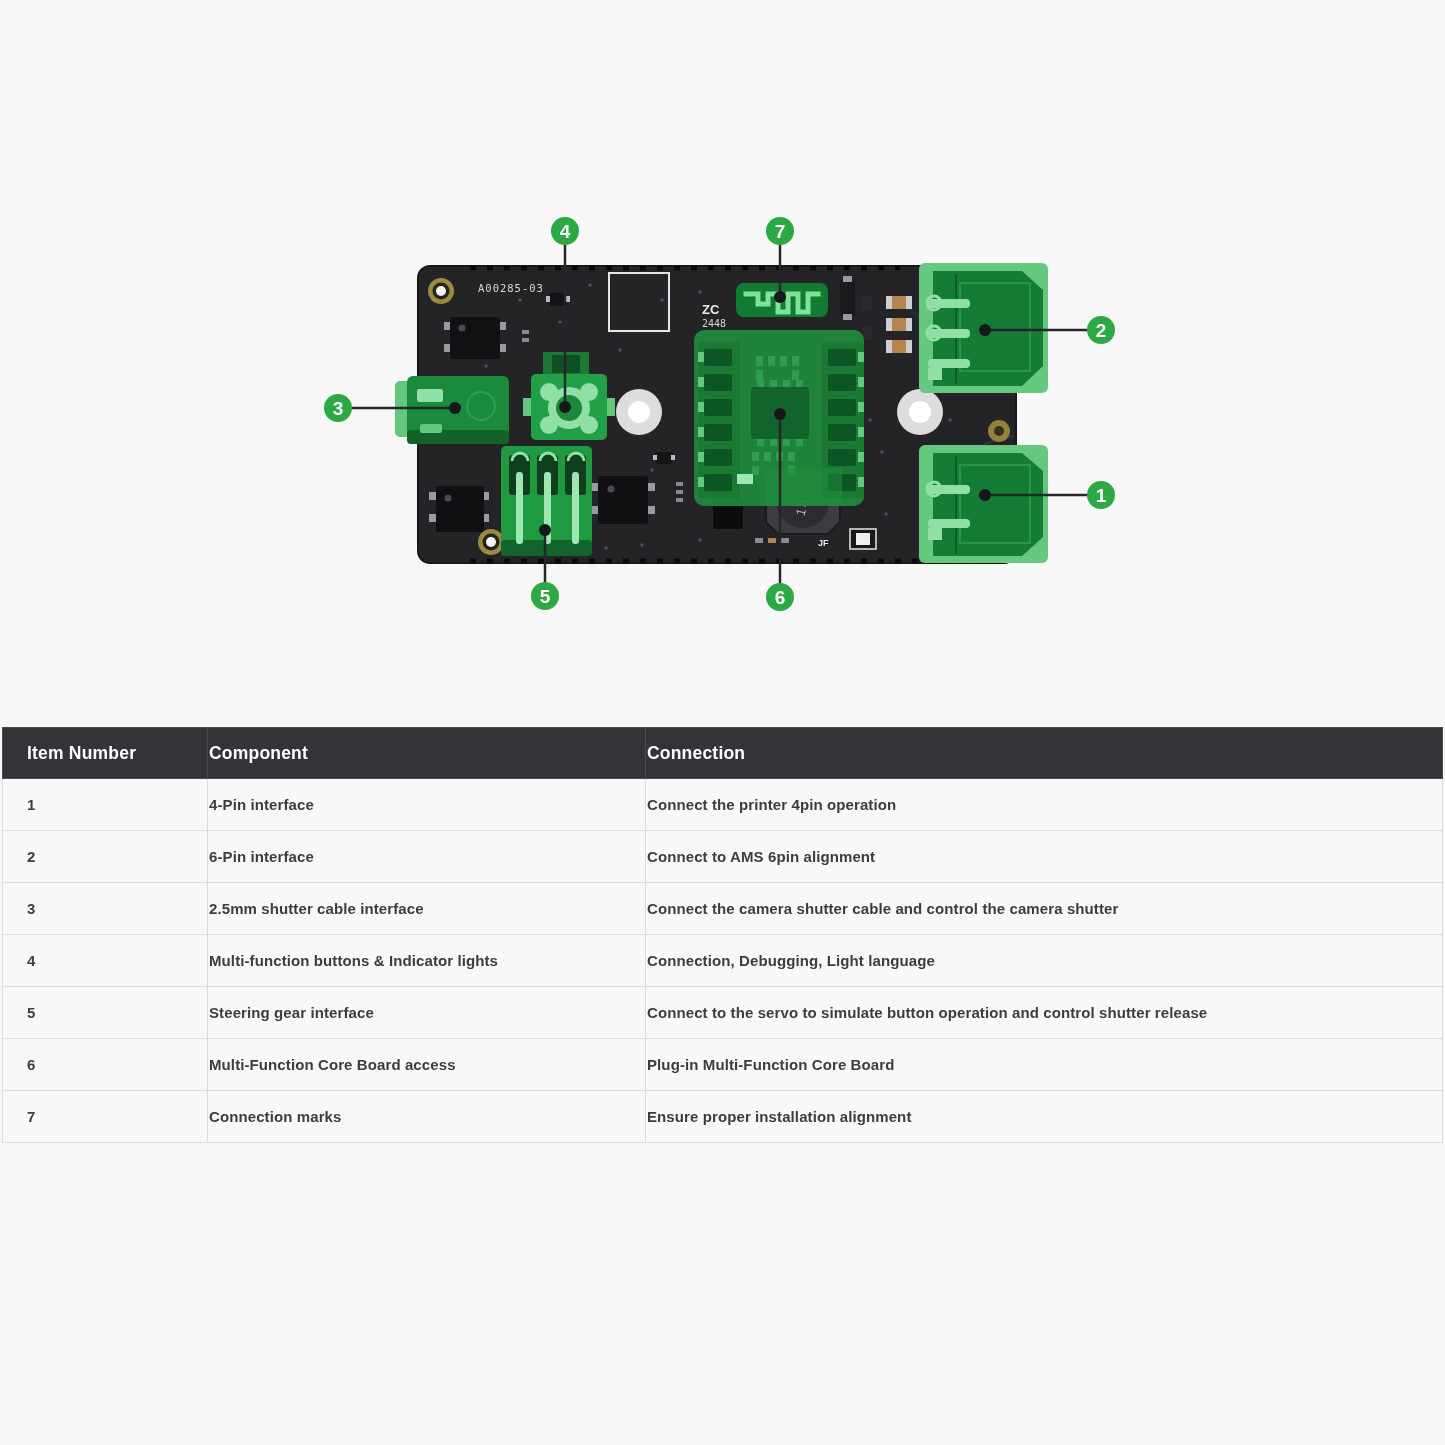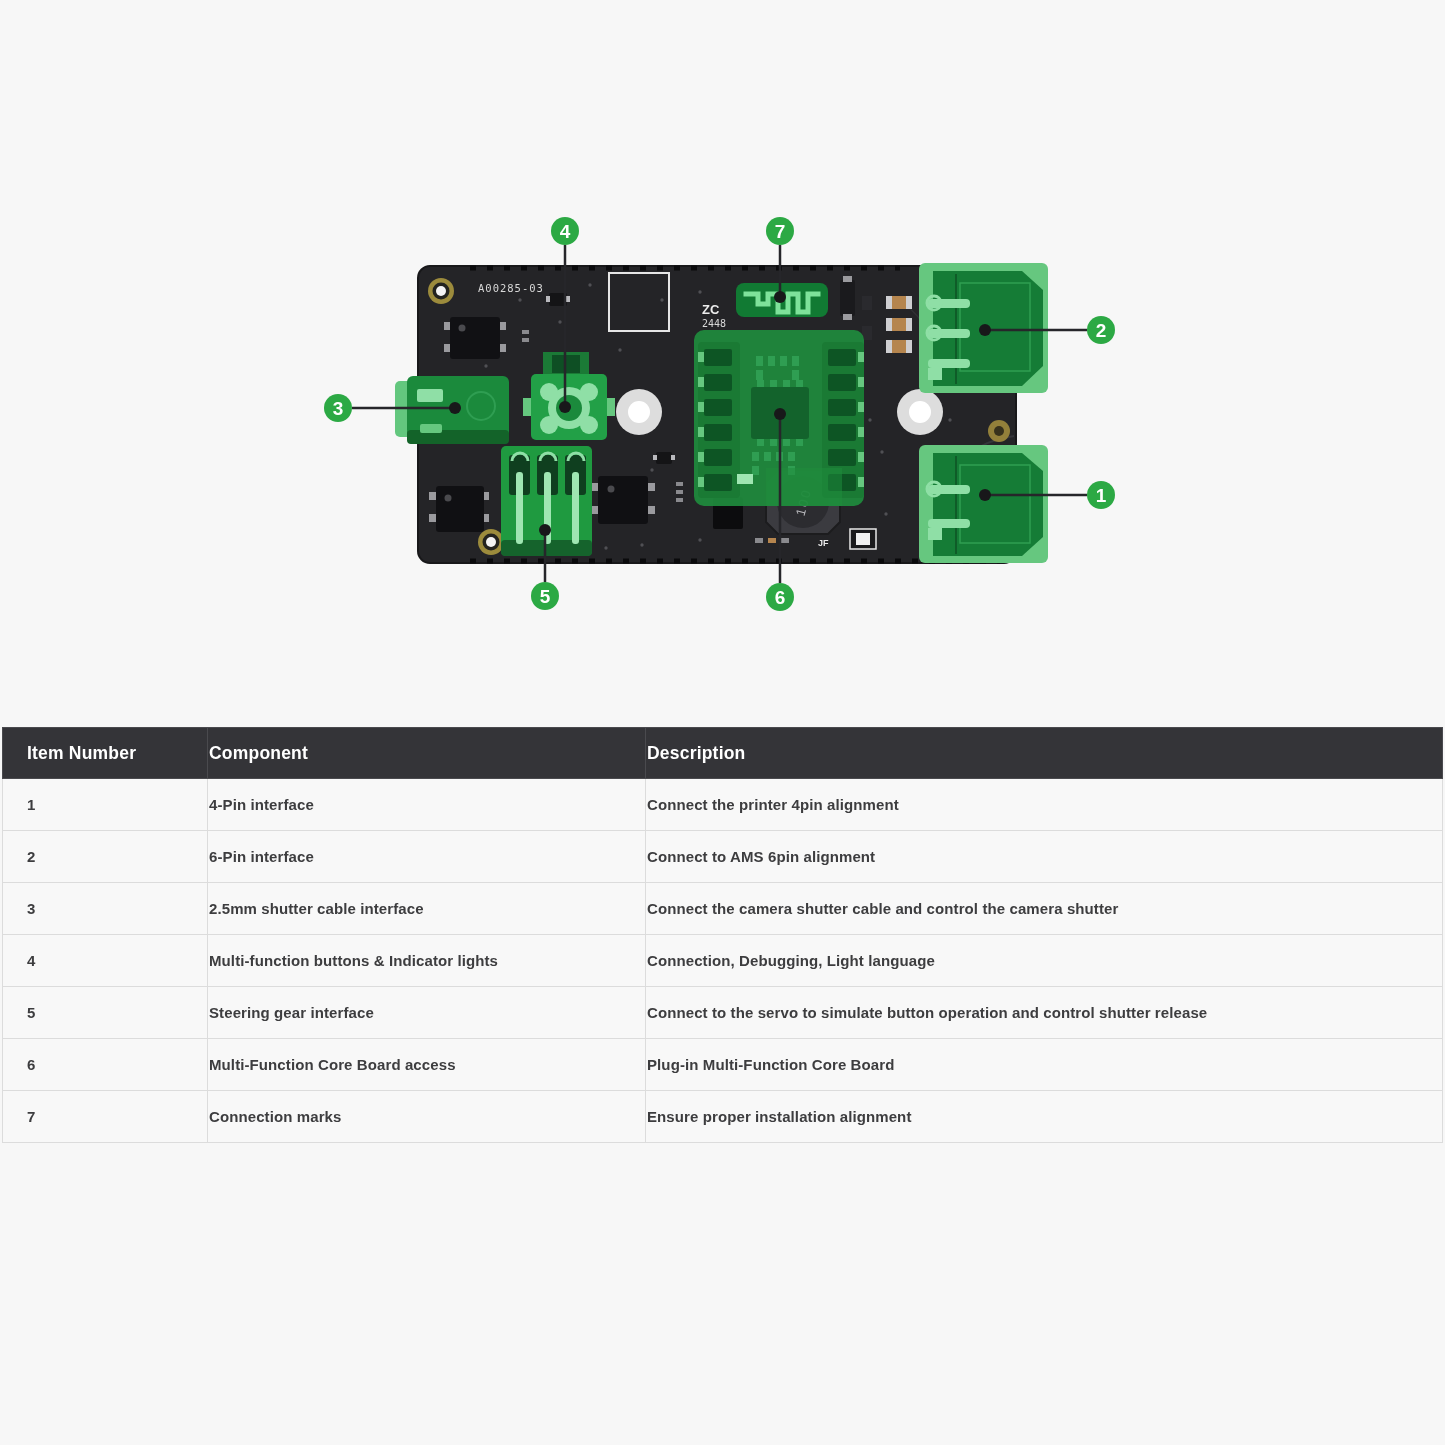--- a/index.html
+++ b/index.html
@@ -426,28 +426,28 @@
   <table class="spec">
     <colgroup>
         <col class="c1">
         <col class="c2">
         <col class="c3">
       </colgroup>
     <thead>
       <tr>
         <th class="first">Item Number</th>
         <th>Component</th>
-        <th>Description</th>
+        <th>Connection</th>
       </tr>
     </thead>
     <tbody>
       <tr>
         <td class="first">1</td>
         <td>4-Pin interface</td>
-        <td>Connect the printer 4pin alignment</td>
+        <td>Connect the printer 4pin operation</td>
       </tr>
       <tr>
         <td class="first">2</td>
         <td>6-Pin interface</td>
         <td>Connect to AMS 6pin alignment</td>
       </tr>
       <tr>
         <td class="first">3</td>
         <td>2.5mm shutter cable interface</td>
         <td>Connect the camera shutter cable and control the camera shutter</td>

